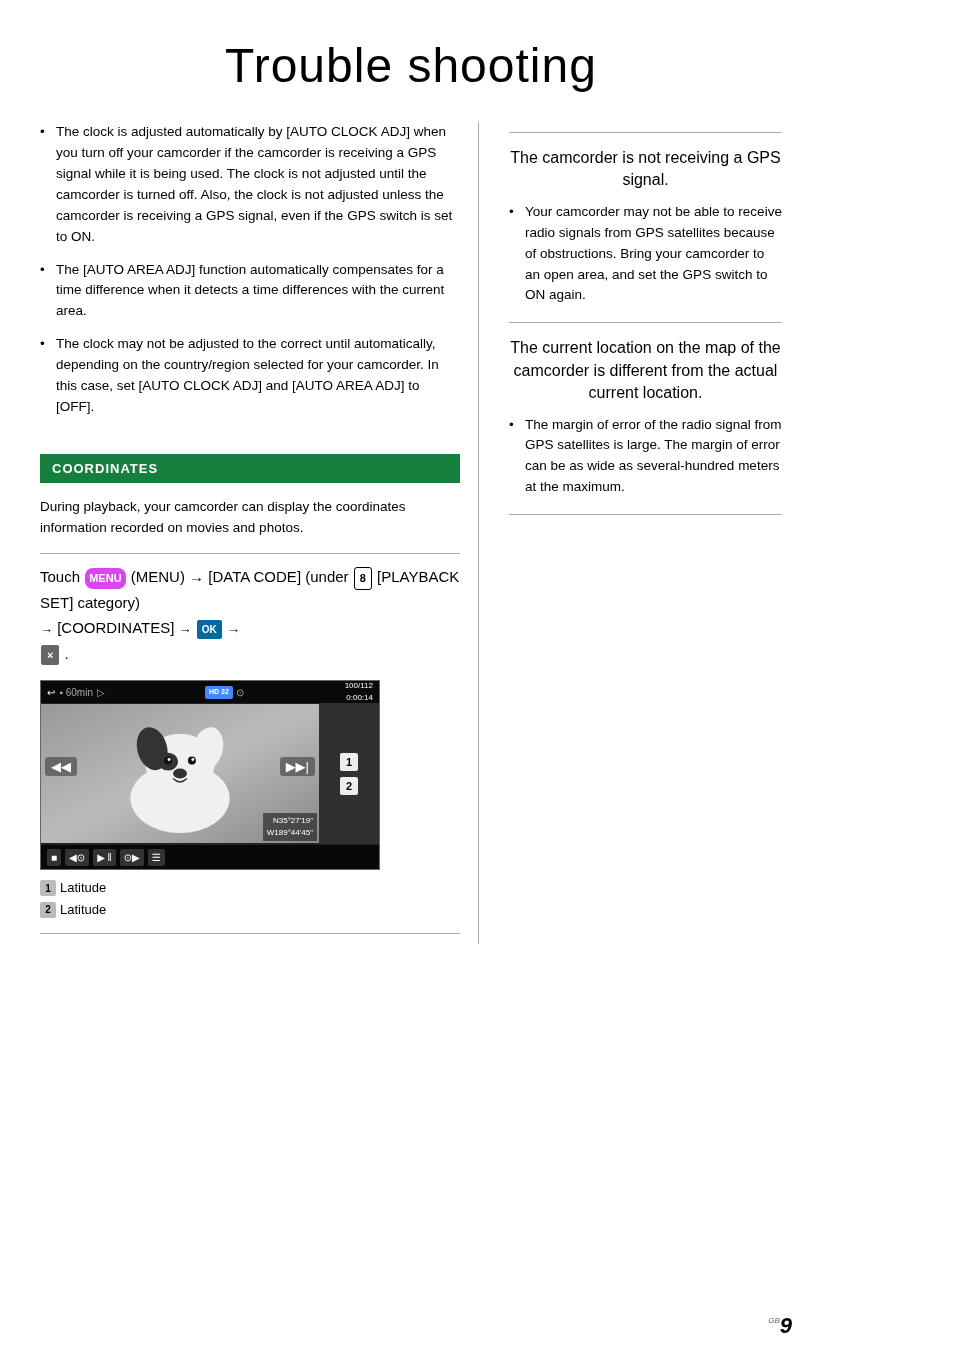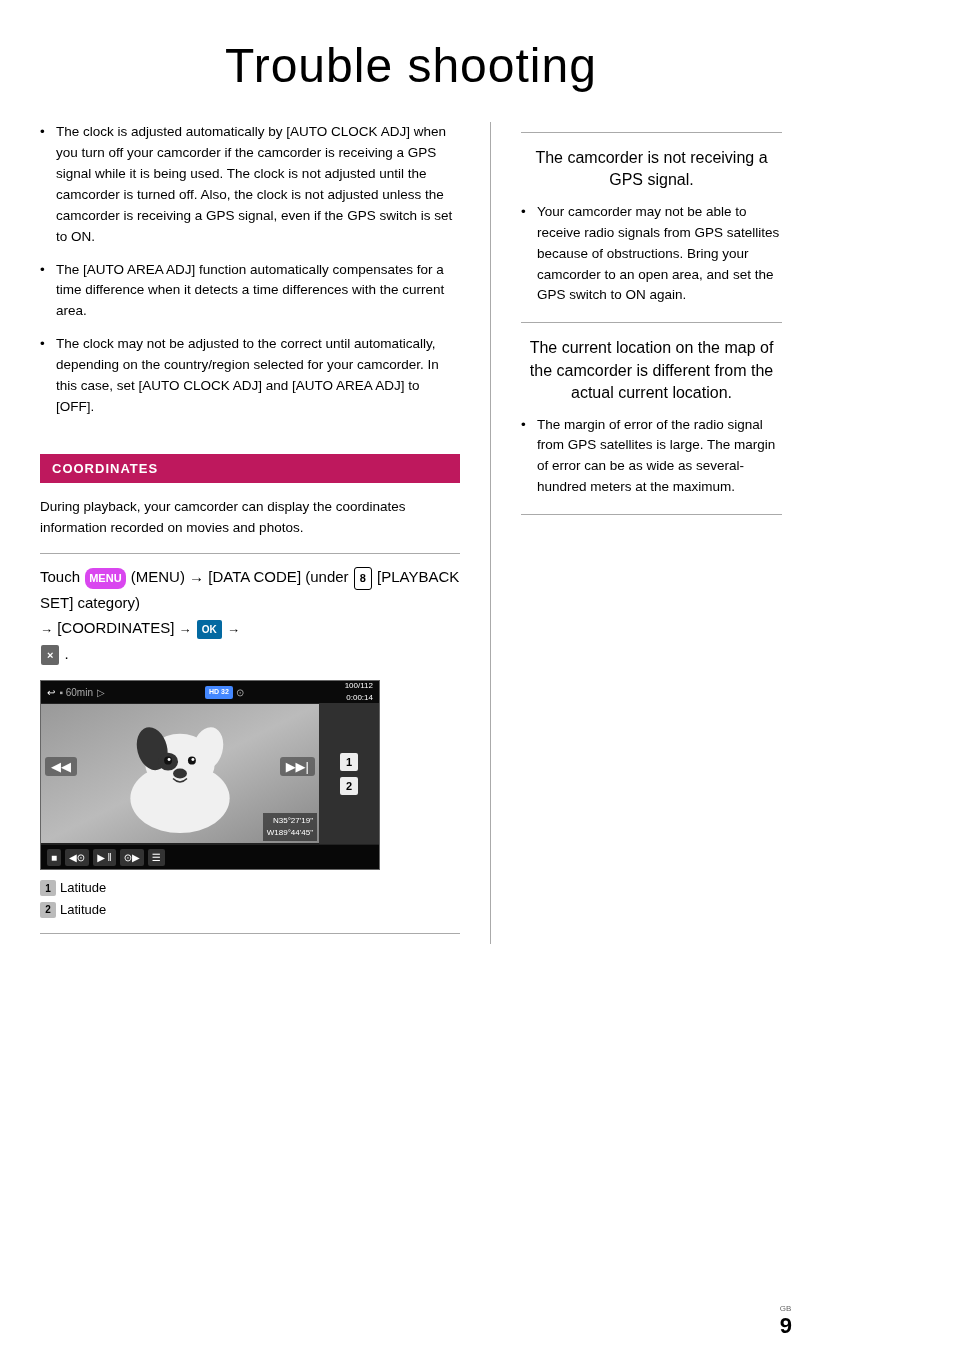--- a/index.html
+++ b/index.html
@@ -31,21 +31,21 @@
       font-size: 48px;
       font-weight: 300;
       letter-spacing: 1px;
       color: #000;
     }
 
     
     .content-area {
       display: flex;
       padding: 0 40px;
-      gap: 30px;
+      gap: 18px;
     }
 
     .left-column {
       width: 420px;
       flex-shrink: 0;
     }
 
     .right-column {
       flex: 1;
       border-left: 1px solid #aaa;
@@ -68,21 +68,21 @@
     }
     .bullet-list li::before {
       content: '•';
       position: absolute;
       left: 0;
       top: 0;
     }
 
     
     .section-header {
-      background: #be185d;
+      background: #15803d;
       color: #fff;
       padding: 5px 12px;
       font-size: 13px;
       font-weight: bold;
       letter-spacing: 1px;
       margin: 36px 0 14px 0;
     }
 
     .coordinates-desc {
       font-size: 13.5px;
@@ -320,22 +320,23 @@
       border-top: 1.5px solid #aaa;
       margin: 0 0 14px 0;
     }
 
     
     .page-number-area {
       position: absolute;
       bottom: 20px;
       right: 30px;
       display: flex;
-      flex-direction: column;
+      flex-direction: row;
       align-items: flex-start;
+      font-style: italic;
     }
     .page-number-label {
       font-size: 8px;
       color: #666;
     }
     .page-number {
       font-size: 22px;
       font-weight: bold;
       color: #000;
       line-height: 1;

